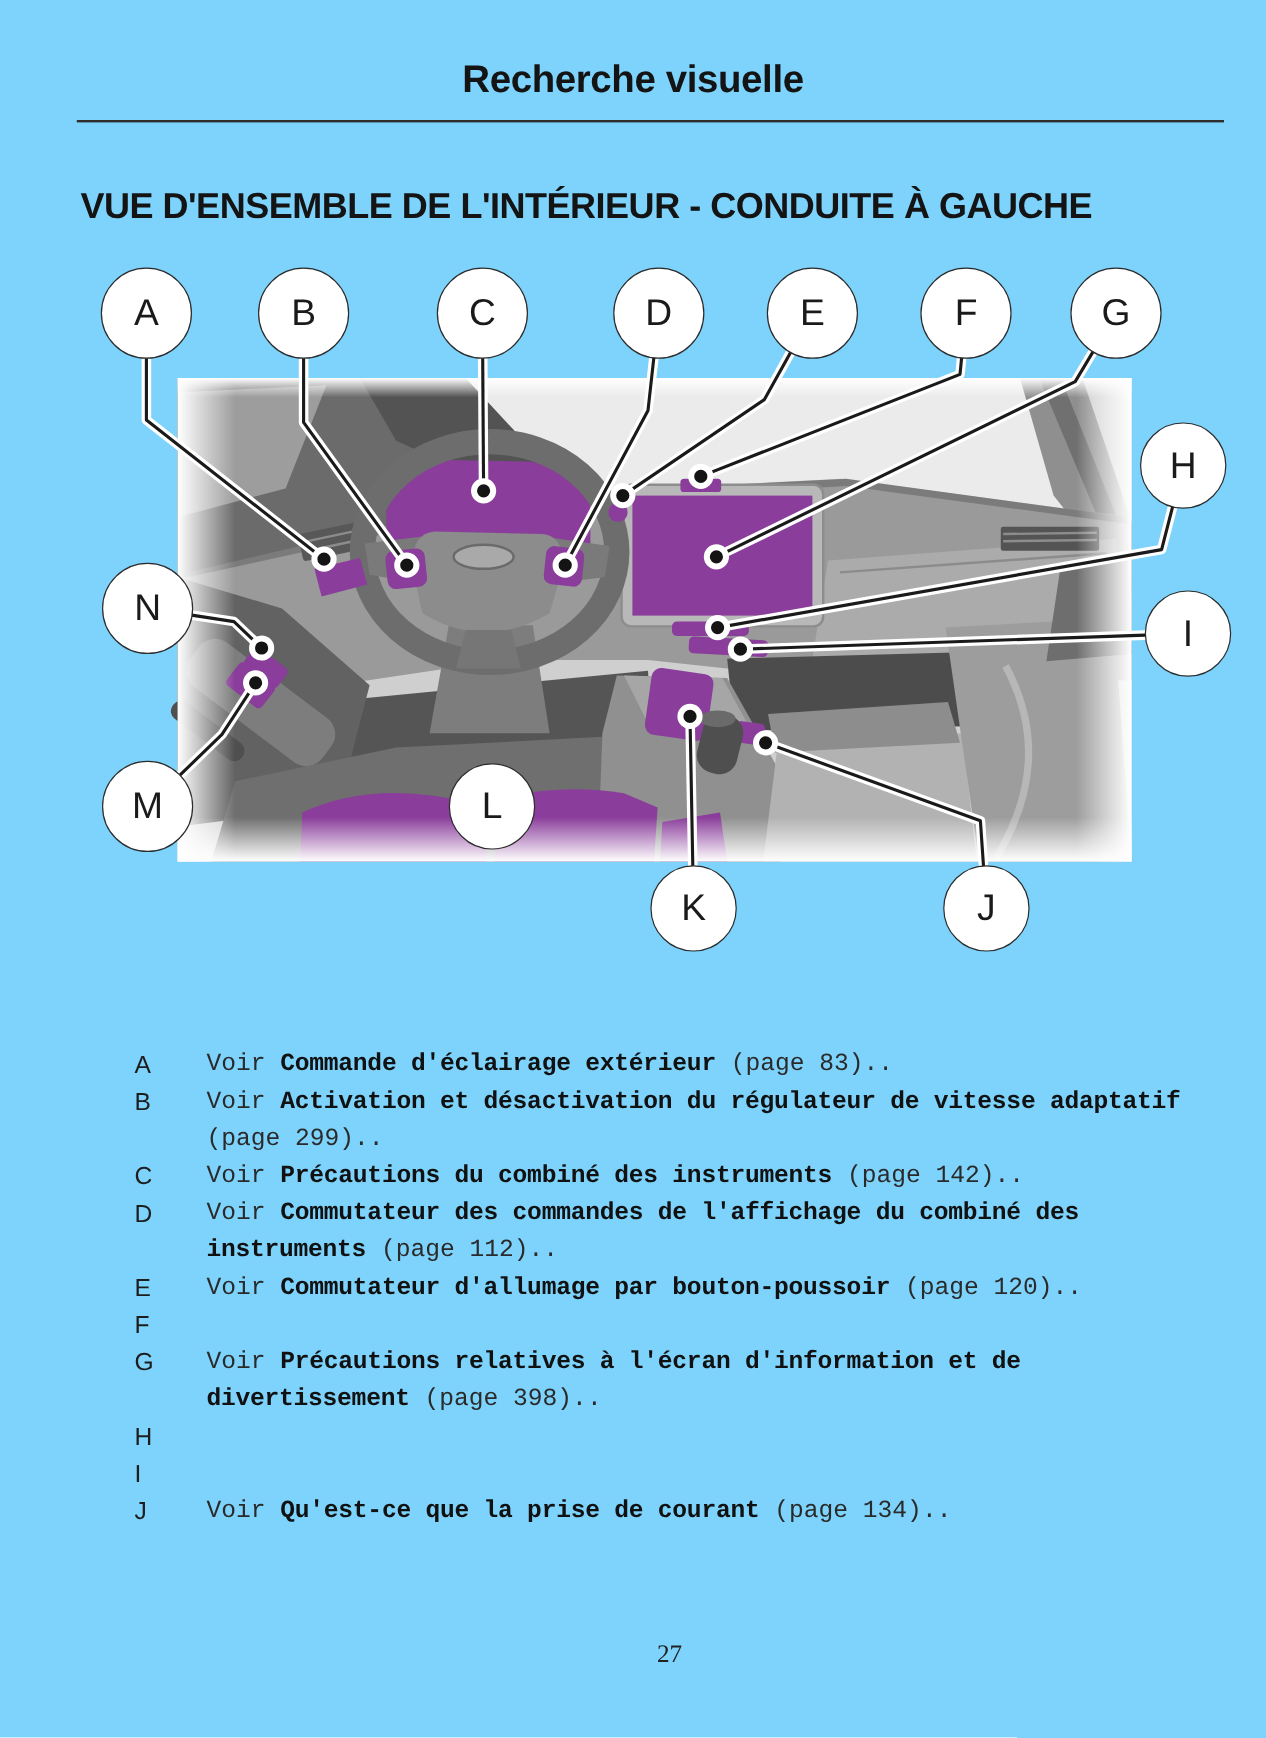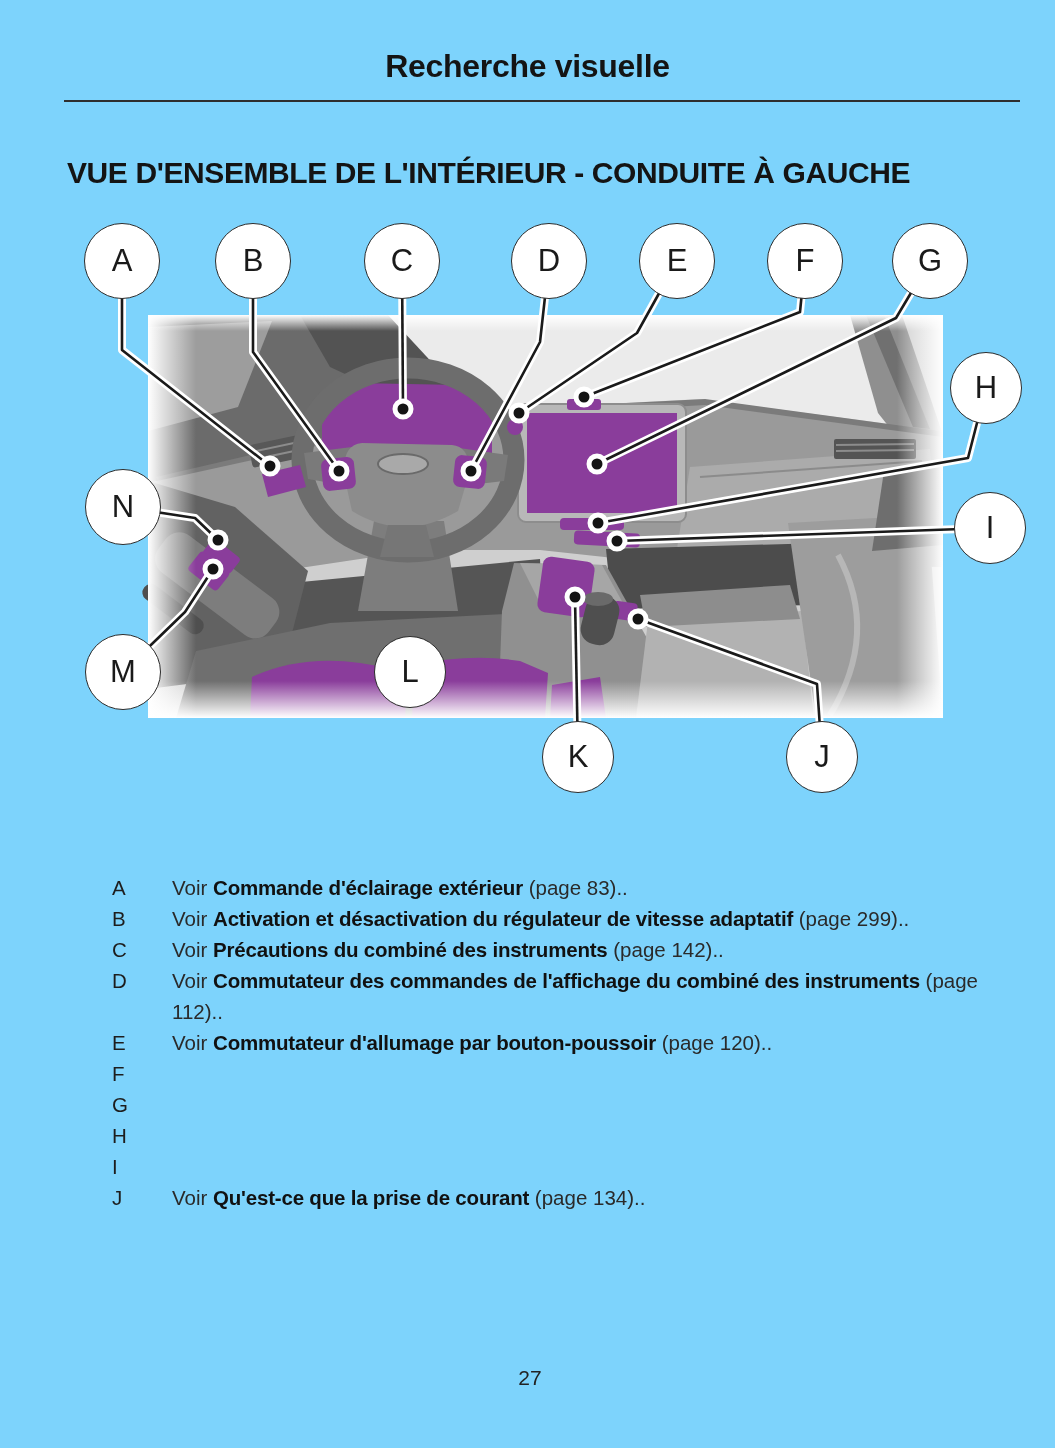--- a/index.html
+++ b/index.html
@@ -19,25 +19,25 @@
 
   .callout{position:absolute;width:76px;height:76px;border-radius:50%;
     background:#fff;border:1.5px solid #2c2c2c;box-sizing:border-box;
     display:flex;align-items:center;justify-content:center;
     font-size:31px;font-weight:400;color:#1a1a1a;}
   .callout.small{width:72px;height:72px;}
 
   .legend{position:absolute;top:872px;left:112px;width:880px;}
   .legend-item{display:flex;align-items:flex-start;margin:0 0 0 0;}
   .legend-letter{flex:0 0 60px;font-size:20.5px;line-height:31px;color:#1d1d1d;}
-  .legend-text{margin:0;max-width:818px;font-size:20.5px;line-height:31px;color:#2a2a2a;}
+  .legend-text{margin:0;max-width:818px;font-size:20.5px;line-height:31px;color:#2a2a2a;font-family:Liberation Mono, monospace;}
   .legend-text b{color:#111;letter-spacing:-0.2px;}
 
-  .page-number{position:absolute;top:1366px;left:52px;width:956px;text-align:center;
-    font-size:21px;color:#222;}
+  .page-number{position:absolute;top:1366px;left:80px;width:956px;text-align:center;
+    font-size:21px;color:#222;font-family:Liberation Serif, serif;}
 
   .highlight{fill:var(--accent,#8a3d9b);}
   .leader{fill:none;stroke:#1a1a1a;stroke-width:2.6;stroke-linejoin:round;}
   .leader-casing{fill:none;stroke:#ffffff;stroke-width:8;stroke-linejoin:round;stroke-linecap:round;}
 </style>
 </head>
 <body>
 
 <div class="page">
 
@@ -286,20 +286,21 @@
     </div>
     <div class="legend-item">
       <span class="legend-letter">E</span>
       <p class="legend-text"><span>Voir</span> <b>Commutateur d'allumage par bouton-poussoir</b> <span>(page 120)..</span></p>
     </div>
     <div class="legend-item">
       <span class="legend-letter">F</span>
     </div>
     <div class="legend-item">
       <span class="legend-letter">G</span>
+      <p class="legend-text"><span>Voir</span> <b>Précautions relatives à l'écran d'information et de divertissement</b> <span>(page 398)..</span></p>
     </div>
     <div class="legend-item">
       <span class="legend-letter">H</span>
     </div>
     <div class="legend-item">
       <span class="legend-letter">I</span>
     </div>
     <div class="legend-item">
       <span class="legend-letter">J</span>
       <p class="legend-text"><span>Voir</span> <b>Qu'est-ce que la prise de courant</b> <span>(page 134)..</span></p>

